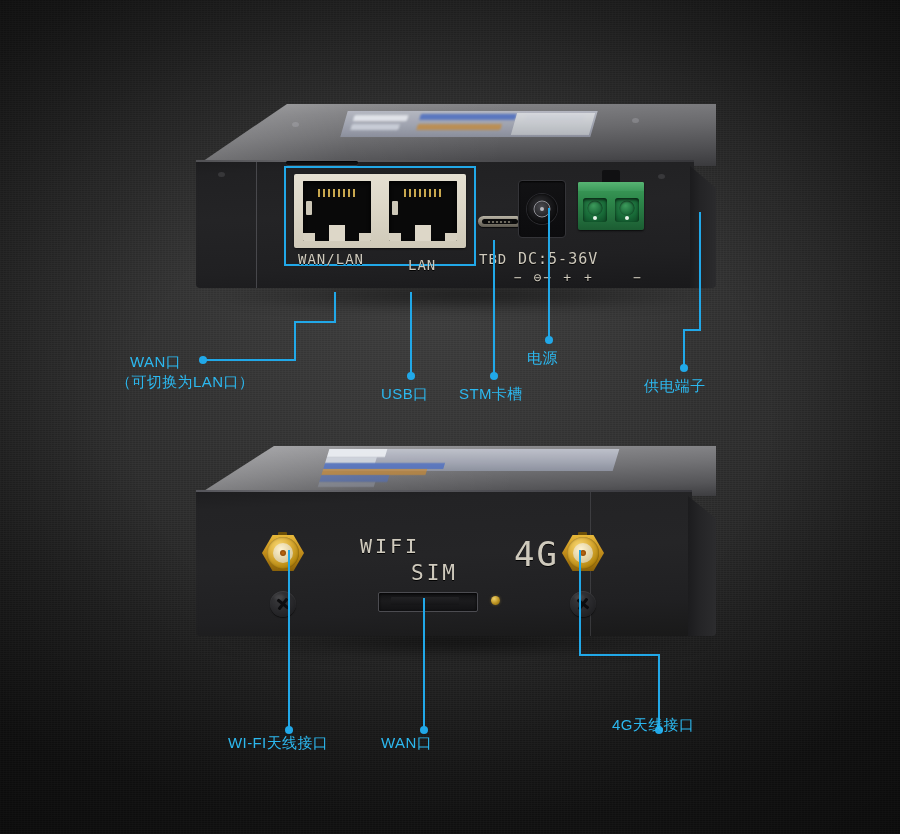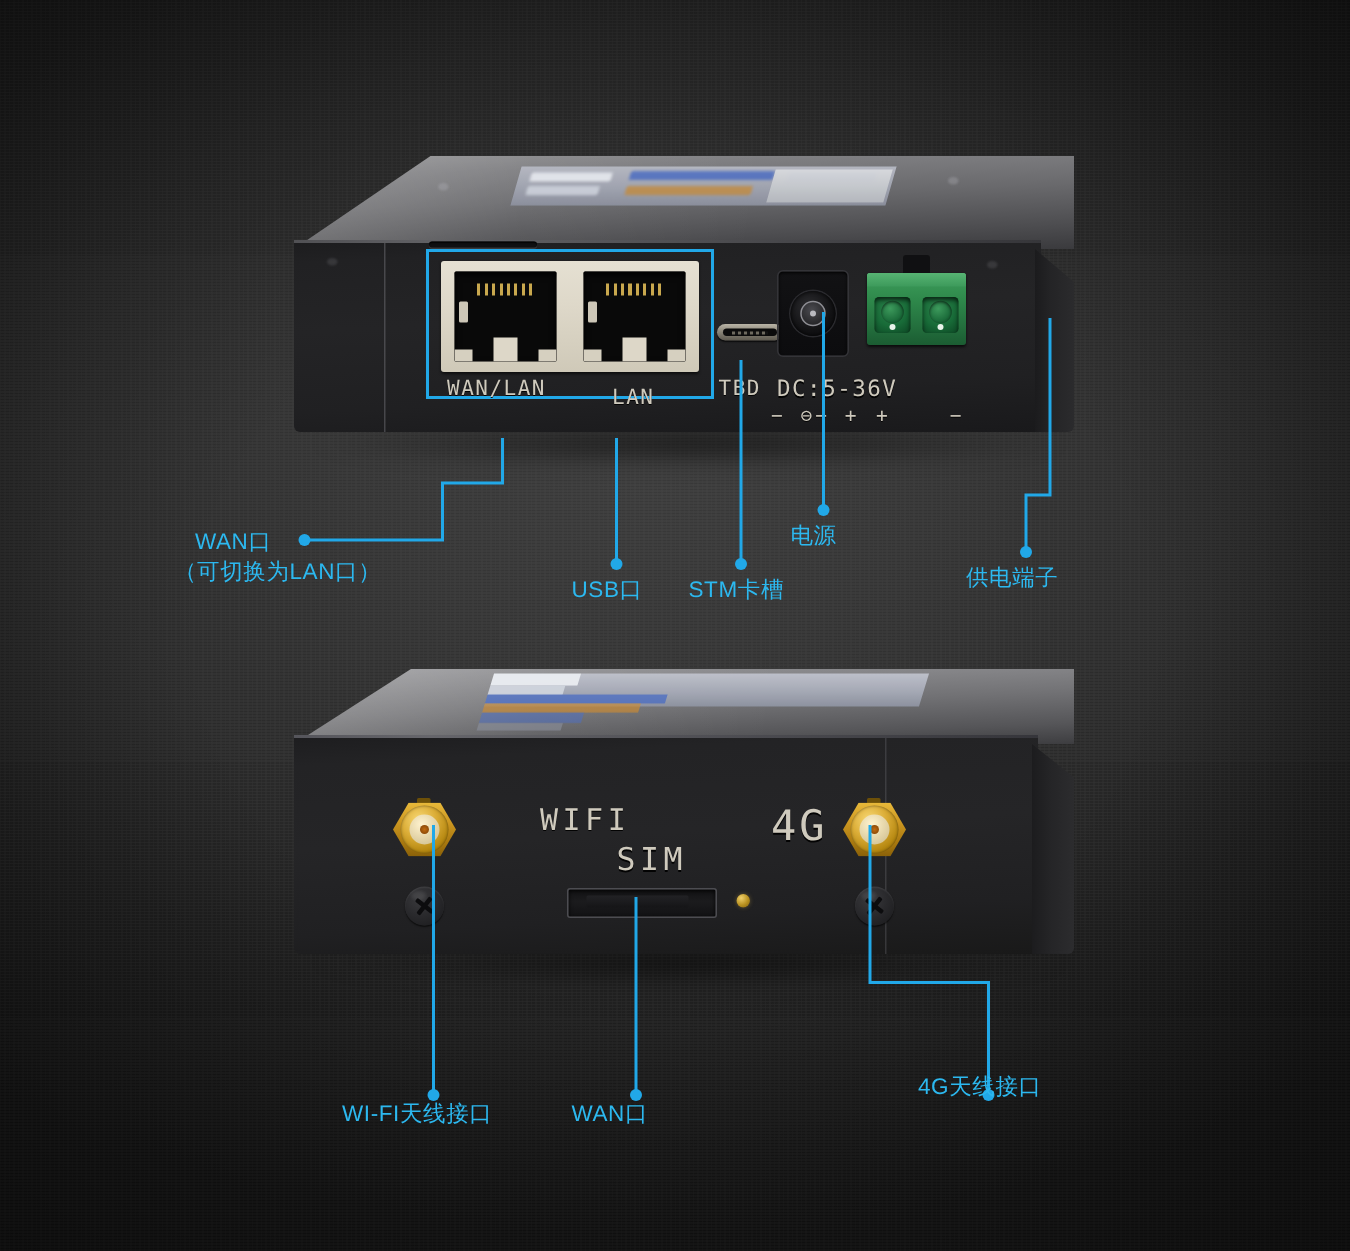--- a/index.html
+++ b/index.html
@@ -333,21 +333,21 @@
       <div class="cy"></div>
     </div>
     <div class="silk" style="left:133px;top:88px;font-size:20px;letter-spacing:3px;margin-left:31px;">WIFI</div>
 
     <div class="silk" style="left:215px;top:115px;font-size:21px;letter-spacing:3px;">SIM</div>
     <div class="sim-slot" style="left:182px;top:146px;">
       <div class="inner"></div>
     </div>
     <div class="led" style="left:295px;top:150px;"></div>
 
-    <div class="silk" style="left:318px;top:88px;font-size:28px;letter-spacing:2px;">4G</div>
+    <div class="silk" style="left:318px;top:88px;font-size:34px;letter-spacing:2px;">4G</div>
     <div class="sma" style="left:364px;top:84px;">
       <div class="notch"></div>
       <div class="hex"></div>
       <div class="ring"></div>
       <div class="inner"></div>
       <div class="core"></div>
     </div>
     <div class="screw" style="left:374px;top:145px;">
       <div class="hl"></div>
       <div class="cx"></div>

